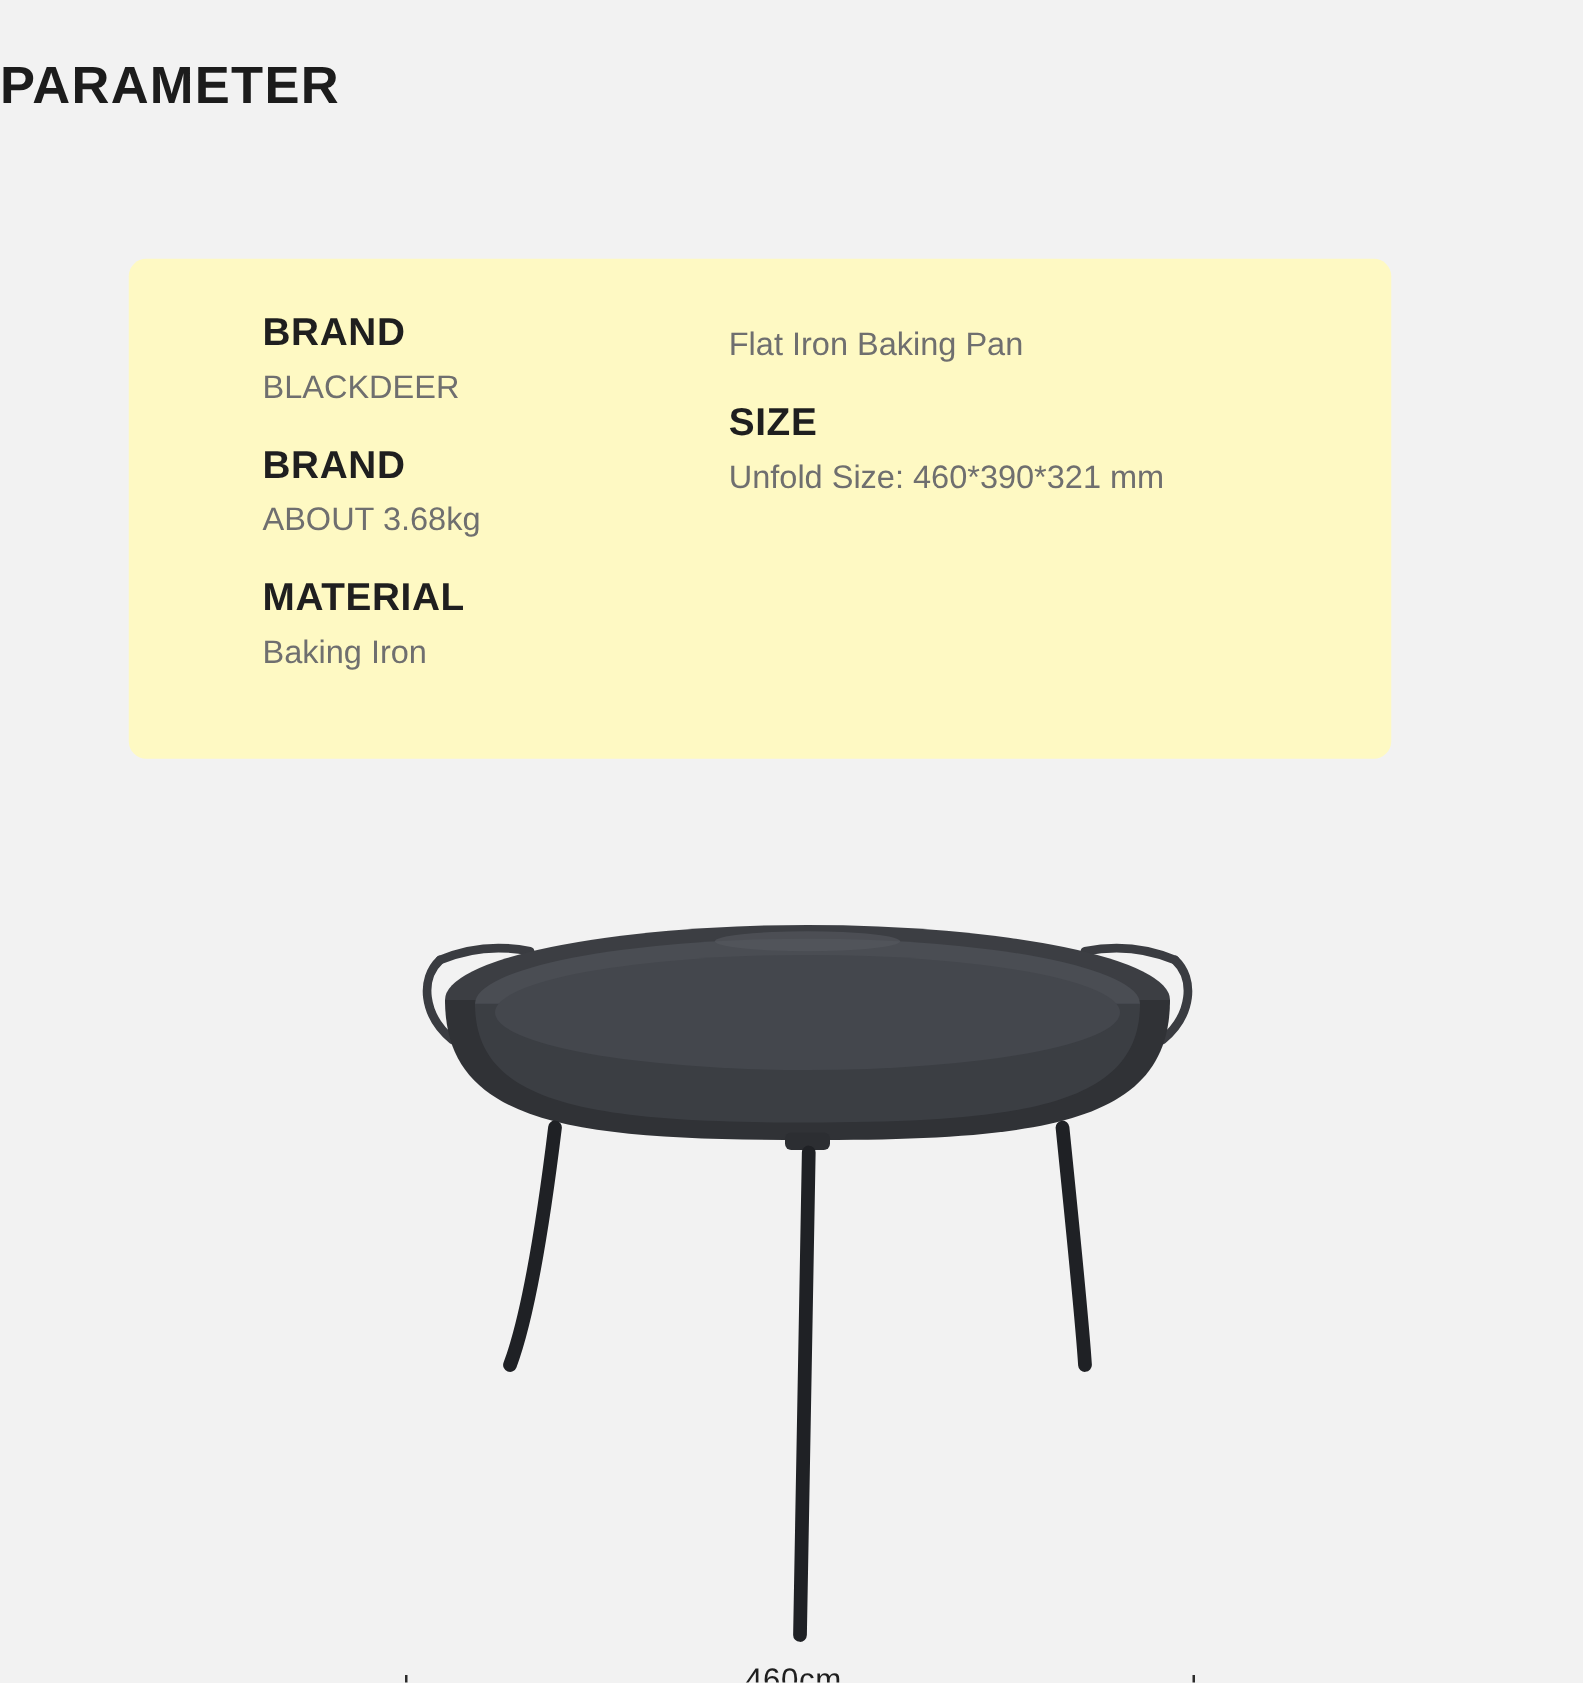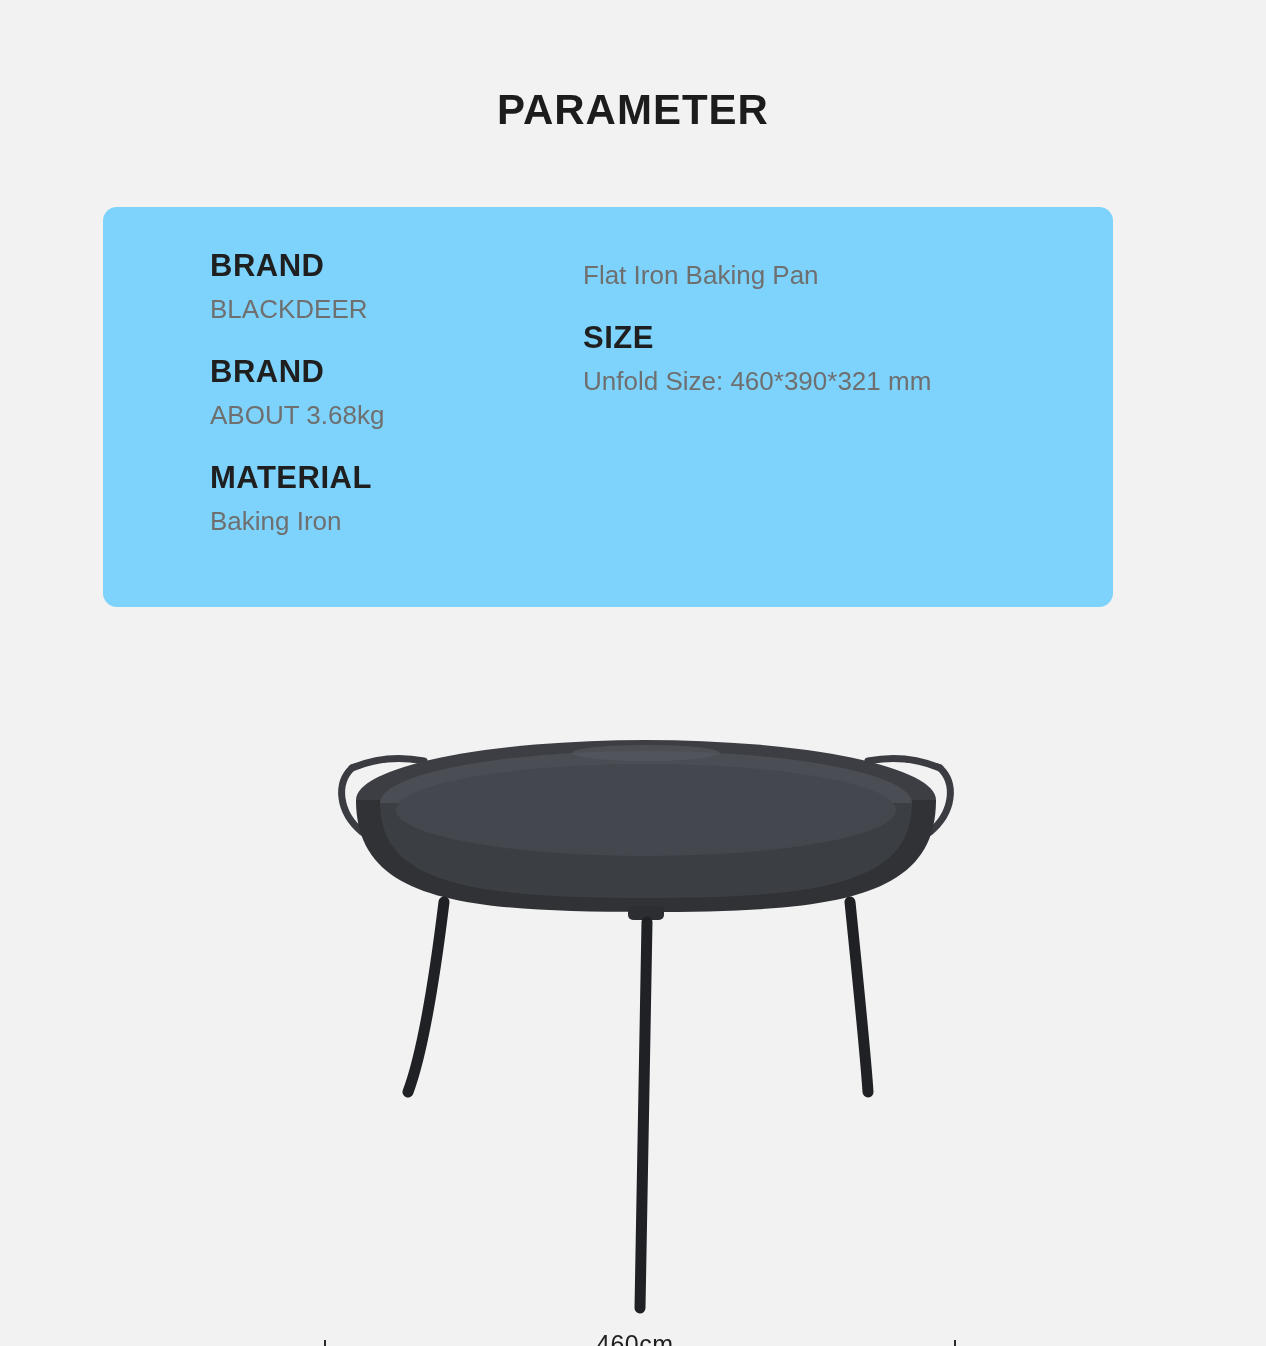--- a/index.html
+++ b/index.html
@@ -13,35 +13,35 @@
     font-family: "Liberation Sans", sans-serif;
     overflow: hidden;
     position: relative;
   }
   .page {
     width: 1266px;
     height: 1346px;
     position: relative;
   }
   .title {
-    text-align: center;
+    text-align: left;
     font-size: 42px;
     font-weight: bold;
     letter-spacing: 1px;
     color: #1c1c1c;
-    padding-top: 89px;
+    padding-top: 47px;
     line-height: 1;
   }
   .spec-card {
     position: absolute;
     left: 103px;
     top: 207px;
     width: 1010px;
     height: 400px;
-    background: #7dd3fc;
+    background: #fef9c3;
     border-radius: 14px;
   }
   .spec-col {
     position: absolute;
   }
   .col-left { left: 107px; top: 42px; width: 360px; }
   .col-right { left: 480px; top: 42px; width: 500px; }
   .spec-label {
     font-size: 31px;
     font-weight: bold;

